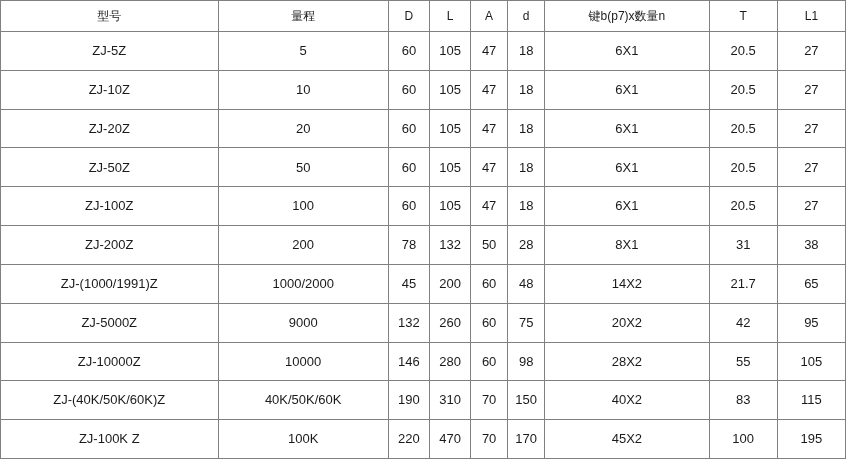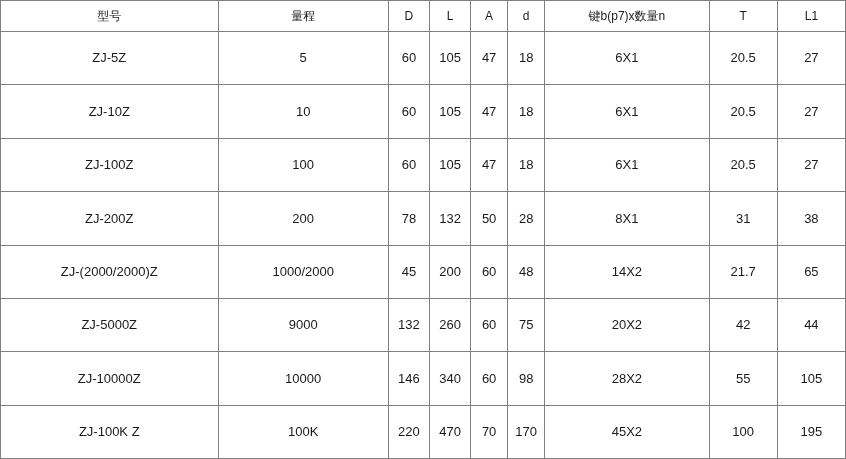--- a/index.html
+++ b/index.html
@@ -95,20 +95,42 @@
         <td>10</td>
         <td>60</td>
         <td>105</td>
         <td>47</td>
         <td>18</td>
         <td>6X1</td>
         <td>20.5</td>
         <td>27</td>
       </tr>
       <tr>
+        <td>ZJ-20Z</td>
+        <td>20</td>
+        <td>60</td>
+        <td>105</td>
+        <td>47</td>
+        <td>18</td>
+        <td>6X1</td>
+        <td>20.5</td>
+        <td>27</td>
+      </tr>
+      <tr>
+        <td>ZJ-50Z</td>
+        <td>50</td>
+        <td>60</td>
+        <td>105</td>
+        <td>47</td>
+        <td>18</td>
+        <td>6X1</td>
+        <td>20.5</td>
+        <td>27</td>
+      </tr>
+      <tr>
         <td>ZJ-100Z</td>
         <td>100</td>
         <td>60</td>
         <td>105</td>
         <td>47</td>
         <td>18</td>
         <td>6X1</td>
         <td>20.5</td>
         <td>27</td>
       </tr>
@@ -117,51 +139,62 @@
         <td>200</td>
         <td>78</td>
         <td>132</td>
         <td>50</td>
         <td>28</td>
         <td>8X1</td>
         <td>31</td>
         <td>38</td>
       </tr>
       <tr>
-        <td>ZJ-(2000/2000)Z</td>
+        <td>ZJ-(1000/1991)Z</td>
         <td>1000/2000</td>
         <td>45</td>
         <td>200</td>
         <td>60</td>
         <td>48</td>
         <td>14X2</td>
         <td>21.7</td>
         <td>65</td>
       </tr>
       <tr>
         <td>ZJ-5000Z</td>
         <td>9000</td>
         <td>132</td>
         <td>260</td>
         <td>60</td>
         <td>75</td>
         <td>20X2</td>
         <td>42</td>
-        <td>44</td>
+        <td>95</td>
       </tr>
       <tr>
         <td>ZJ-10000Z</td>
         <td>10000</td>
         <td>146</td>
-        <td>340</td>
+        <td>280</td>
         <td>60</td>
         <td>98</td>
         <td>28X2</td>
         <td>55</td>
         <td>105</td>
+      </tr>
+      <tr>
+        <td>ZJ-(40K/50K/60K)Z</td>
+        <td>40K/50K/60K</td>
+        <td>190</td>
+        <td>310</td>
+        <td>70</td>
+        <td>150</td>
+        <td>40X2</td>
+        <td>83</td>
+        <td>115</td>
       </tr>
       <tr>
         <td>ZJ-100K Z</td>
         <td>100K</td>
         <td>220</td>
         <td>470</td>
         <td>70</td>
         <td>170</td>
         <td>45X2</td>
         <td>100</td>

